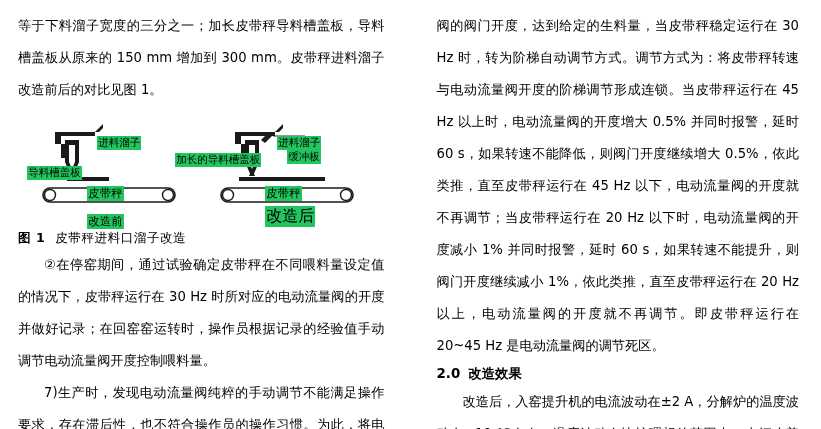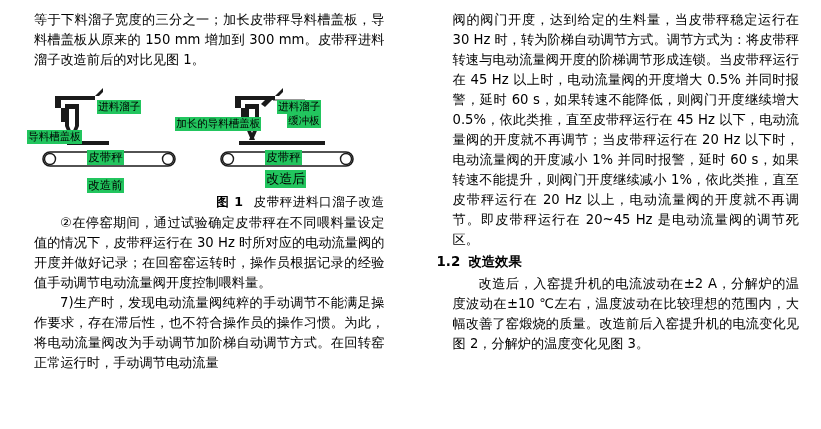--- a/index.html
+++ b/index.html
@@ -33,23 +33,23 @@
     position: relative;
   }
   .col-left {
     padding-right: 26px;
   }
   .col-right {
     padding-left: 26px;
     padding-right: 4px;
   }
   p.body {
-    margin: 0 0 0 16px;
+    margin: 0 0 0 0;
     font-size: 13.2px;
-    line-height: 20px;
+    line-height: 32px;
     text-align: justify;
     text-justify: inter-ideograph;
     letter-spacing: 0px;
   }
   p.indent {
     text-indent: 26px;
   }
   .sec-head {
     font-size: 13.4px;
     line-height: 23.5px;
@@ -64,21 +64,21 @@
     margin: 8px 0 2px 0;
     width: 100%;
   }
   .fig-canvas {
     position: relative;
     width: 352px;
     height: 110px;
     margin: 0 auto;
   }
   .fig-caption {
-    text-align: right;
+    text-align: left;
     font-size: 12.6px;
     margin-top: 6px;
     letter-spacing: 0.5px;
   }
   .fig-caption .fignum {
     font-weight: bold;
     margin-right: 10px;
   }
   .lbl-box {
     position: absolute;
@@ -149,38 +149,38 @@
           <span class="lbl-box" style="left:62px; top:100px; font-size:11.5px;">改造前</span>
 
           <span class="lbl-box" style="left:252px; top:22px;">进料溜子</span>
 
           <span class="lbl-box" style="left:262px; top:36px;">缓冲板</span>
 
           <span class="lbl-box" style="left:150px; top:39px;">加长的导料槽盖板</span>
 
           <span class="lbl-box" style="left:240px; top:72px; font-size:11.5px;">皮带秤</span>
 
-          <span class="lbl-box" style="left:240px; top:92px; font-size:13px;">改造后</span>
+          <span class="lbl-box" style="left:240px; top:92px; font-size:16px;">改造后</span>
         </div>
 
         <div class="fig-caption">
           <span class="fignum">图 1</span><span>皮带秤进料口溜子改造</span>
         </div>
       </div>
 
       <p class="body indent">②在停窑期间，通过试验确定皮带秤在不同喂料量设定值的情况下，皮带秤运行在 30 Hz 时所对应的电动流量阀的开度并做好记录；在回窑窑运转时，操作员根据记录的经验值手动调节电动流量阀开度控制喂料量。</p>
 
       <p class="body indent">7)生产时，发现电动流量阀纯粹的手动调节不能满足操作要求，存在滞后性，也不符合操作员的操作习惯。为此，将电动流量阀改为手动调节加阶梯自动调节方式。在回转窑正常运行时，手动调节电动流量</p>
     </div>
 
     <div class="col col-right">
 
       <p class="body">阀的阀门开度，达到给定的生料量，当皮带秤稳定运行在 30 Hz 时，转为阶梯自动调节方式。调节方式为：将皮带秤转速与电动流量阀开度的阶梯调节形成连锁。当皮带秤运行在 45 Hz 以上时，电动流量阀的开度增大 0.5% 并同时报警，延时 60 s，如果转速不能降低，则阀门开度继续增大 0.5%，依此类推，直至皮带秤运行在 45 Hz 以下，电动流量阀的开度就不再调节；当皮带秤运行在 20 Hz 以下时，电动流量阀的开度减小 1% 并同时报警，延时 60 s，如果转速不能提升，则阀门开度继续减小 1%，依此类推，直至皮带秤运行在 20 Hz 以上，电动流量阀的开度就不再调节。即皮带秤运行在 20~45 Hz 是电动流量阀的调节死区。</p>
 
       <div class="sec-head">
-        <span class="num">1.2</span><span>改造效果</span>
+        <span class="num">2.0</span><span>改造效果</span>
       </div>
 
       <p class="body indent">改造后，入窑提升机的电流波动在±2 A，分解炉的温度波动在±10 ℃左右，温度波动在比较理想的范围内，大幅改善了窑煅烧的质量。改造前后入窑提升机的电流变化见图 2，分解炉的温度变化见图 3。</p>
     </div>
 
   </div>
 </div>
 
 </body></html>

